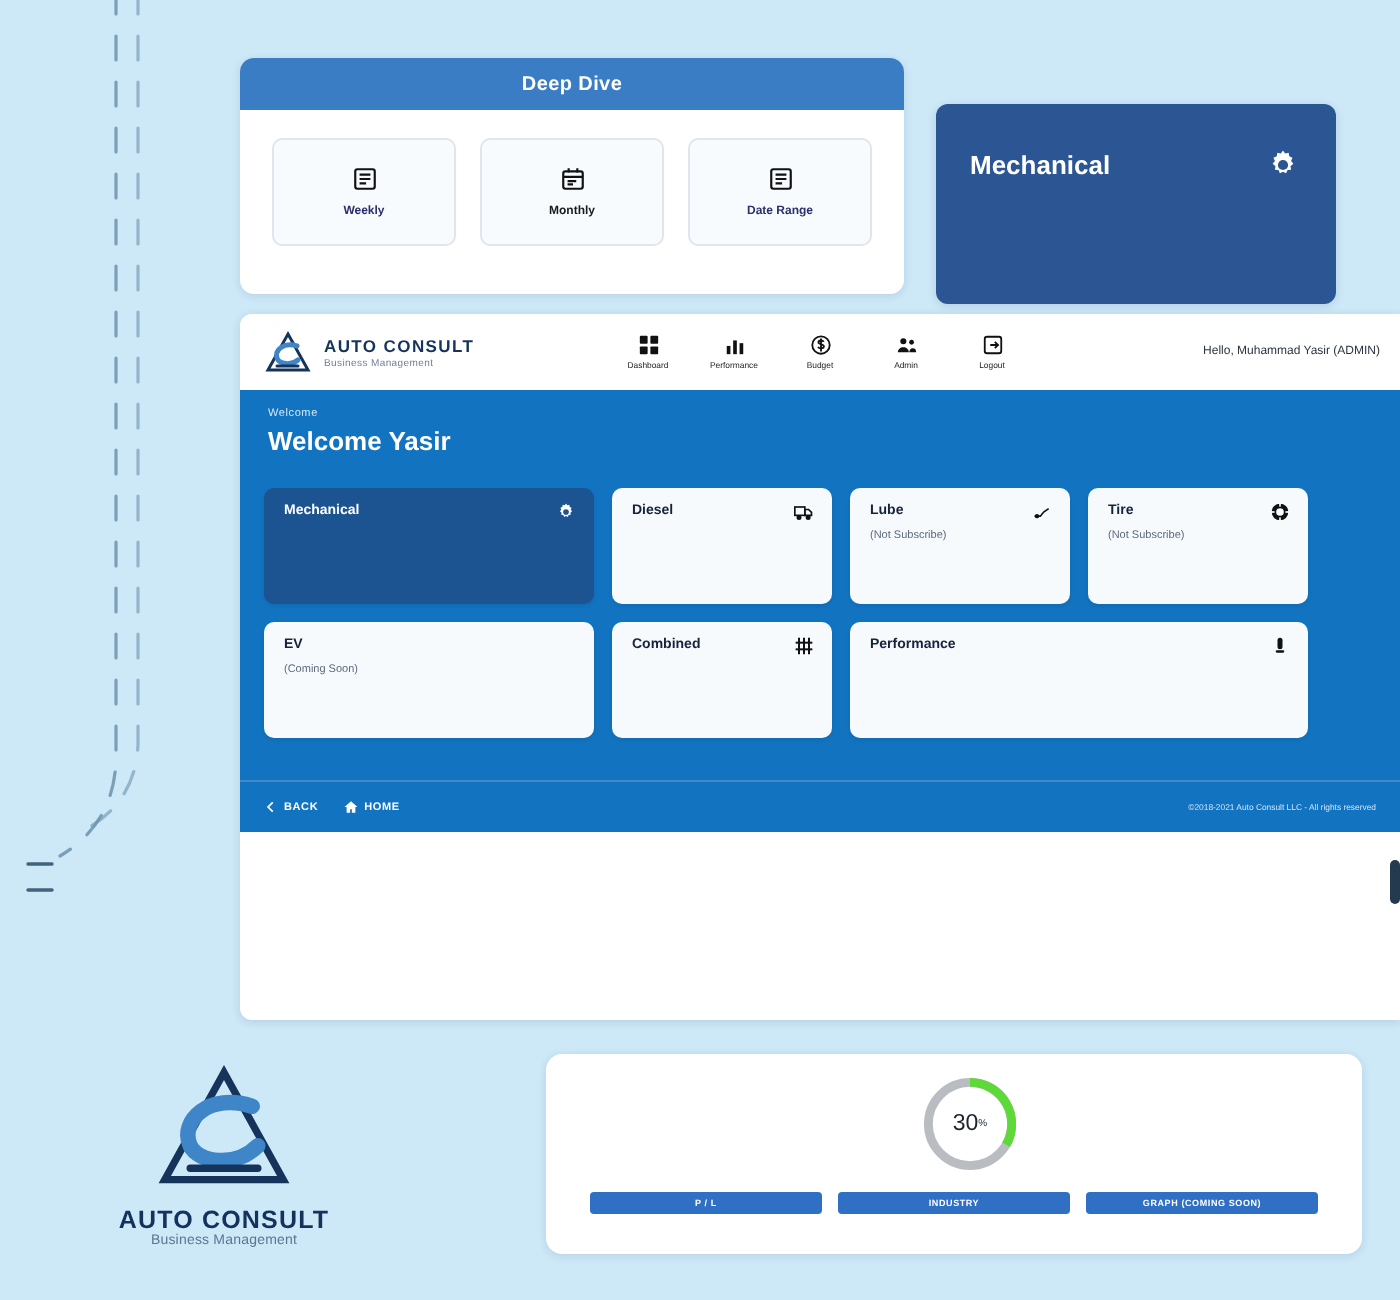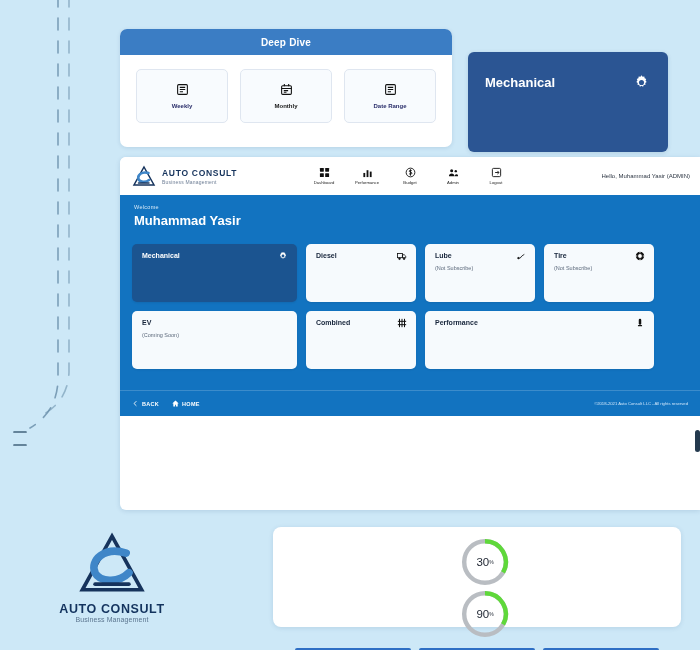--- a/index.html
+++ b/index.html
@@ -110,21 +110,21 @@
   
   .footlogo { position: absolute; left: 57px; top: 532px; width: 110px; text-align: center; }
   .footlogo .l1 { font-size: 12.5px; font-weight: bold; color: #13335e; letter-spacing: .6px; margin-top: 4px;}
   .footlogo .l2 { font-size: 7px; color: #5c7690; letter-spacing: .1px; }
 
   
   .gpanel {
     position: absolute; left: 273px; top: 527px; width: 408px; height: 100px;
     background: #fff; border-radius: 8px; box-shadow: 0 1px 5px rgba(20,60,110,.12);
   }
-  .gauges { display: flex; justify-content: space-around; align-items: center; padding: 9px 0 0 16px; flex-direction: column; }
+  .gauges { display: flex; justify-content: space-around; align-items: center; padding: 9px 0 0 16px; }
   .gauge { position: relative; width: 52px; height: 52px; }
   .gauge svg { width: 52px; height: 52px; display: block; }
   .gauge .gval {
     position: absolute; inset: 0; display: flex; align-items: center; justify-content: center;
     font-size: 11.5px; color: #1d2430; font-weight: normal;
   }
   .gauge .gval sup { font-size: 5px; vertical-align: super; }
   .gbtns { display: flex; gap: 8px; padding: 8px 22px 0 22px; }
   .gbtn {
     flex: 1; height: 11px; background: #2f6fc4; border-radius: 2px; color: #fff;
@@ -249,21 +249,21 @@
           </svg>
           <span class="nlbl">Logout</span>
         </div>
       </div>
 
       <div class="greet">Hello, Muhammad Yasir (ADMIN)</div>
     </div>
 
     <div class="welcome">
       <div class="w1">Welcome</div>
-      <div class="w2">Muhammad Yasir</div>
+      <div class="w2">Welcome Yasir</div>
     </div>
 
     <div class="cards">
 
       <div class="crow">
         <div class="card sel c-mech">
           <div class="ctitle">Mechanical</div>
           <svg class="cico" viewBox="0 0 24 24" fill="#fff">
             <path d="M12 1.8l1.5 2.1 2.5-.5.4 2.5 2.3 1-1 2.3 1.6 2-2 1.6.4 2.5-2.5.3-1 2.3-2.2-1.2-2.2 1.2-1-2.3-2.5-.3.4-2.5-2-1.6 1.6-2-1-2.3 2.3-1 .4-2.5 2.5.5z"></path>
             <circle cx="12" cy="12" r="3.4" fill="#1b5490"></circle>
@@ -368,30 +368,20 @@
           <circle cx="20" cy="20" r="16" fill="none" stroke="#b9bdc2" stroke-width="3.4"></circle>
           <path d="M20 4 A16 16 0 0 1 33.9 28" fill="none" stroke="#5fd83a" stroke-width="3.4" stroke-linecap="butt"></path>
         </svg>
         <div class="gval">
           <span>30</span>
             <sup>%</sup>
         </div>
       </div>
 
 
-      <div class="gauge">
-        <svg viewBox="0 0 40 40">
-          <circle cx="20" cy="20" r="16" fill="none" stroke="#b9bdc2" stroke-width="3.4"></circle>
-          <path d="M20 4 A16 16 0 0 1 33.9 28" fill="none" stroke="#5fd83a" stroke-width="3.4" stroke-linecap="butt"></path>
-        </svg>
-        <div class="gval">
-          <span>90</span>
-            <sup>%</sup>
-        </div>
-      </div>
 
 
     </div>
 
     <div class="gbtns">
       <div class="gbtn">P / L</div>
       <div class="gbtn">INDUSTRY</div>
       <div class="gbtn">GRAPH (COMING SOON)</div>
     </div>
   </div>

